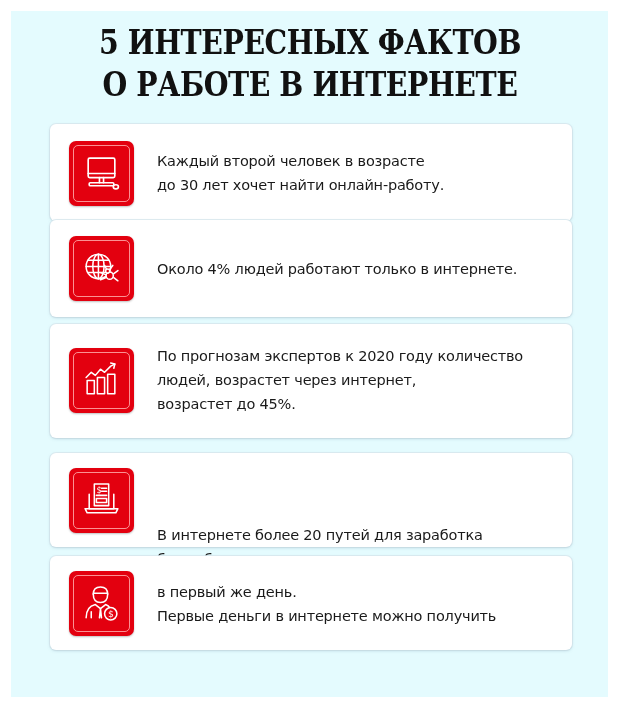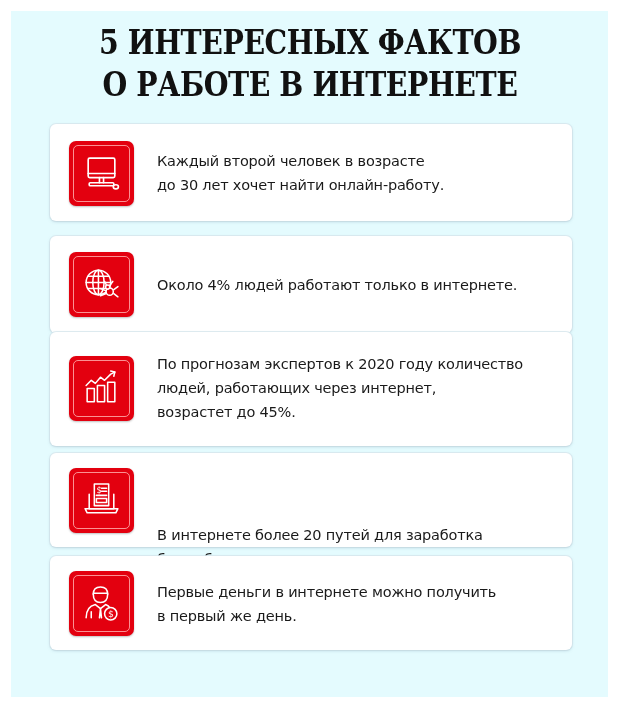--- a/index.html
+++ b/index.html
@@ -92,52 +92,52 @@
       <rect x="8" y="29" width="24" height="3" rx="1"></rect>
       <ellipse cx="34" cy="33" rx="2.5" ry="2"></ellipse>
     </svg>
   </div>
   <div class="card-text" style="top:25px;">
     <div>Каждый второй человек в возрасте</div>
     <div>до 30 лет хочет найти онлайн-работу.</div>
   </div>
 </div>
 
-<div class="card" style="top:236px; height:97px;">
+<div class="card" style="top:220px; height:97px;">
   <div class="icon-box" style="top:16px;">
     <svg viewBox="0 0 40 40" fill="none" stroke="#ffffff" stroke-width="1.5" stroke-linecap="round" stroke-linejoin="round">
       <circle cx="17" cy="18" r="12"></circle>
       <ellipse cx="17" cy="18" rx="5.5" ry="12"></ellipse>
       <line x1="17" y1="6" x2="17" y2="30"></line>
       <line x1="5" y1="18" x2="29" y2="18"></line>
       <line x1="7" y1="12" x2="27" y2="12"></line>
       <line x1="7" y1="24" x2="27" y2="24"></line>
       <circle cx="28" cy="27" r="3.5" fill="#e3000f"></circle>
       <circle cx="26" cy="22.5" r="2" fill="#e3000f"></circle>
       <path d="M24 26 L19 24 M24 29 L19 31 M32 25 L36 22 M32 29 L36 32 M25 21 L23 17 M28 21 L31 17"></path>
     </svg>
   </div>
   <div class="card-text" style="top:37px;">
     <div>Около 4% людей работают только в интернете.</div>
   </div>
 </div>
 
-<div class="card" style="top:332px; height:114px;">
+<div class="card" style="top:324px; height:114px;">
   <div class="icon-box" style="top:24px;">
     <svg viewBox="0 0 40 40" fill="none" stroke="#ffffff" stroke-width="1.5" stroke-linecap="round" stroke-linejoin="round">
       <polyline points="5,17 10,12 14,15 19,9 23,12 29,6 33,4"></polyline>
       <polyline points="29,3 33,4 32,8"></polyline>
       <rect x="6" y="20" width="7" height="13"></rect>
       <rect x="16" y="17" width="7" height="16"></rect>
       <rect x="26" y="14" width="7" height="19"></rect>
     </svg>
   </div>
   <div class="card-text" style="top:20px;">
     <div>По прогнозам экспертов к 2020 году количество</div>
-    <div>людей, работающих через интернет,</div>
+    <div>людей, возрастет через интернет,</div>
     <div>возрастет до 45%.</div>
   </div>
 </div>
 
 <div class="card" style="top:453px; height:94px;">
   <div class="icon-box" style="top:15px;">
     <svg viewBox="0 0 40 40" fill="none" stroke="#ffffff" stroke-width="1.5" stroke-linecap="round" stroke-linejoin="round">
       <path d="M8 14 V28 H32 V14"></path>
       <path d="M4 28 H36 L34 32 H6 Z"></path>
       <rect x="13" y="4" width="14" height="21" fill="#e3000f"></rect>
@@ -161,16 +161,16 @@
       <path d="M12 11 Q12 19 19 19 Q26 19 26 11"></path>
       <path d="M12 10 H26"></path>
       <path d="M5 34 Q5 23 14 21 L19 25 L24 21 Q27 22 28 24"></path>
       <path d="M19 25 L18 34 M19 25 L20 34"></path>
       <line x1="10" y1="28" x2="10" y2="34"></line>
       <circle cx="29" cy="30" r="6" fill="#e3000f"></circle>
       <text x="26.3" y="33.5" font-family="DejaVu Sans, sans-serif" font-size="9" fill="#ffffff" stroke="none">$</text>
     </svg>
   </div>
   <div class="card-text" style="top:24px;">
+    <div>в первый же день.</div>
     <div>Первые деньги в интернете можно получить</div>
-    <div>в первый же день.</div>
   </div>
 </div>
 
 </body></html>

